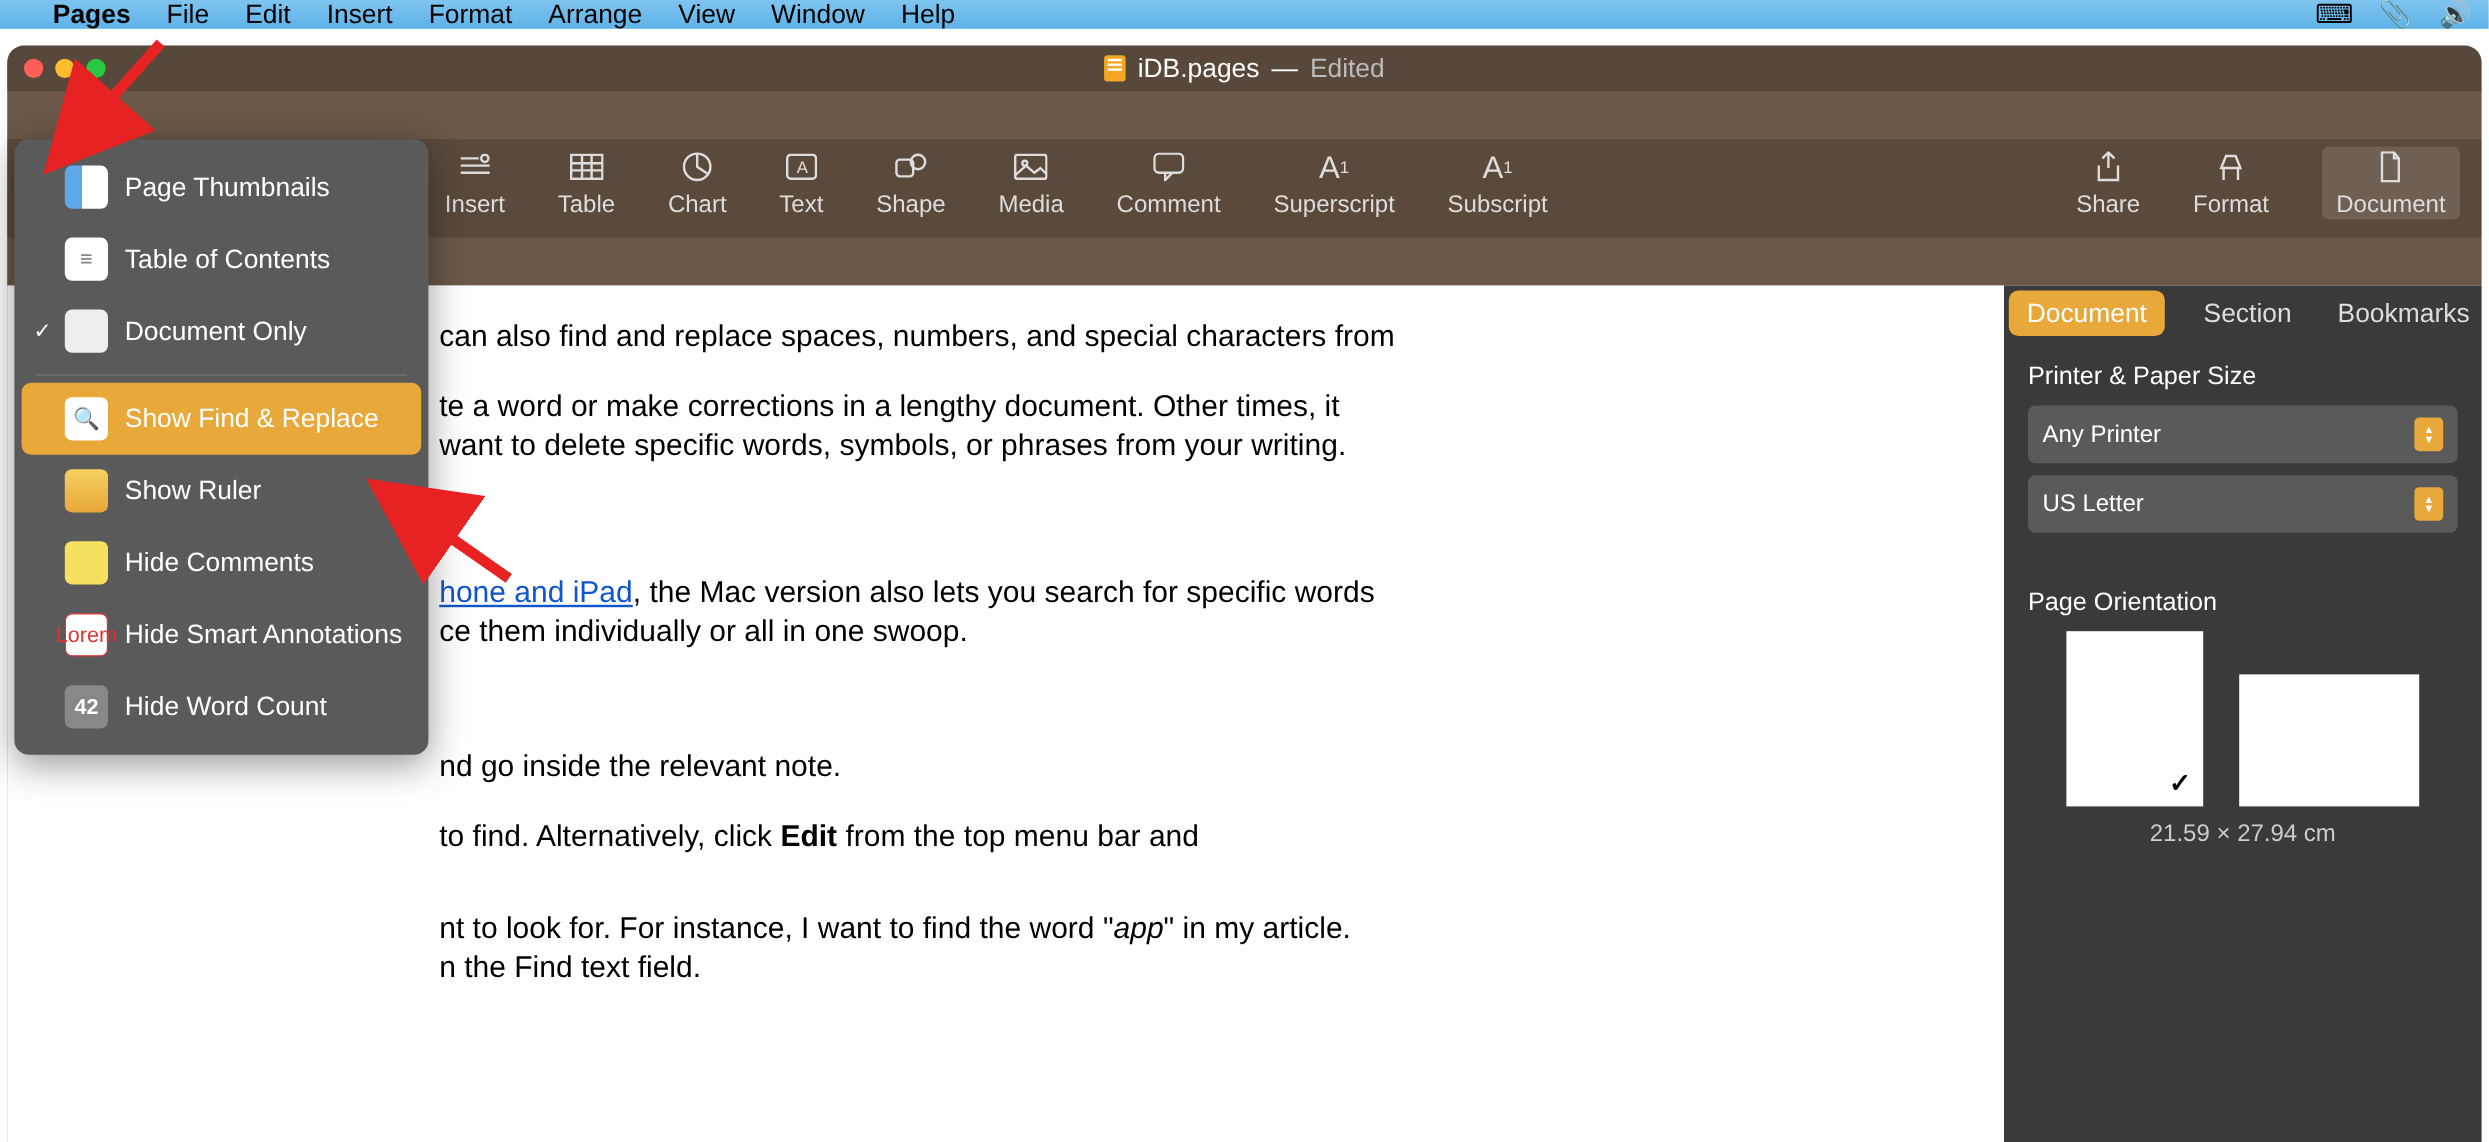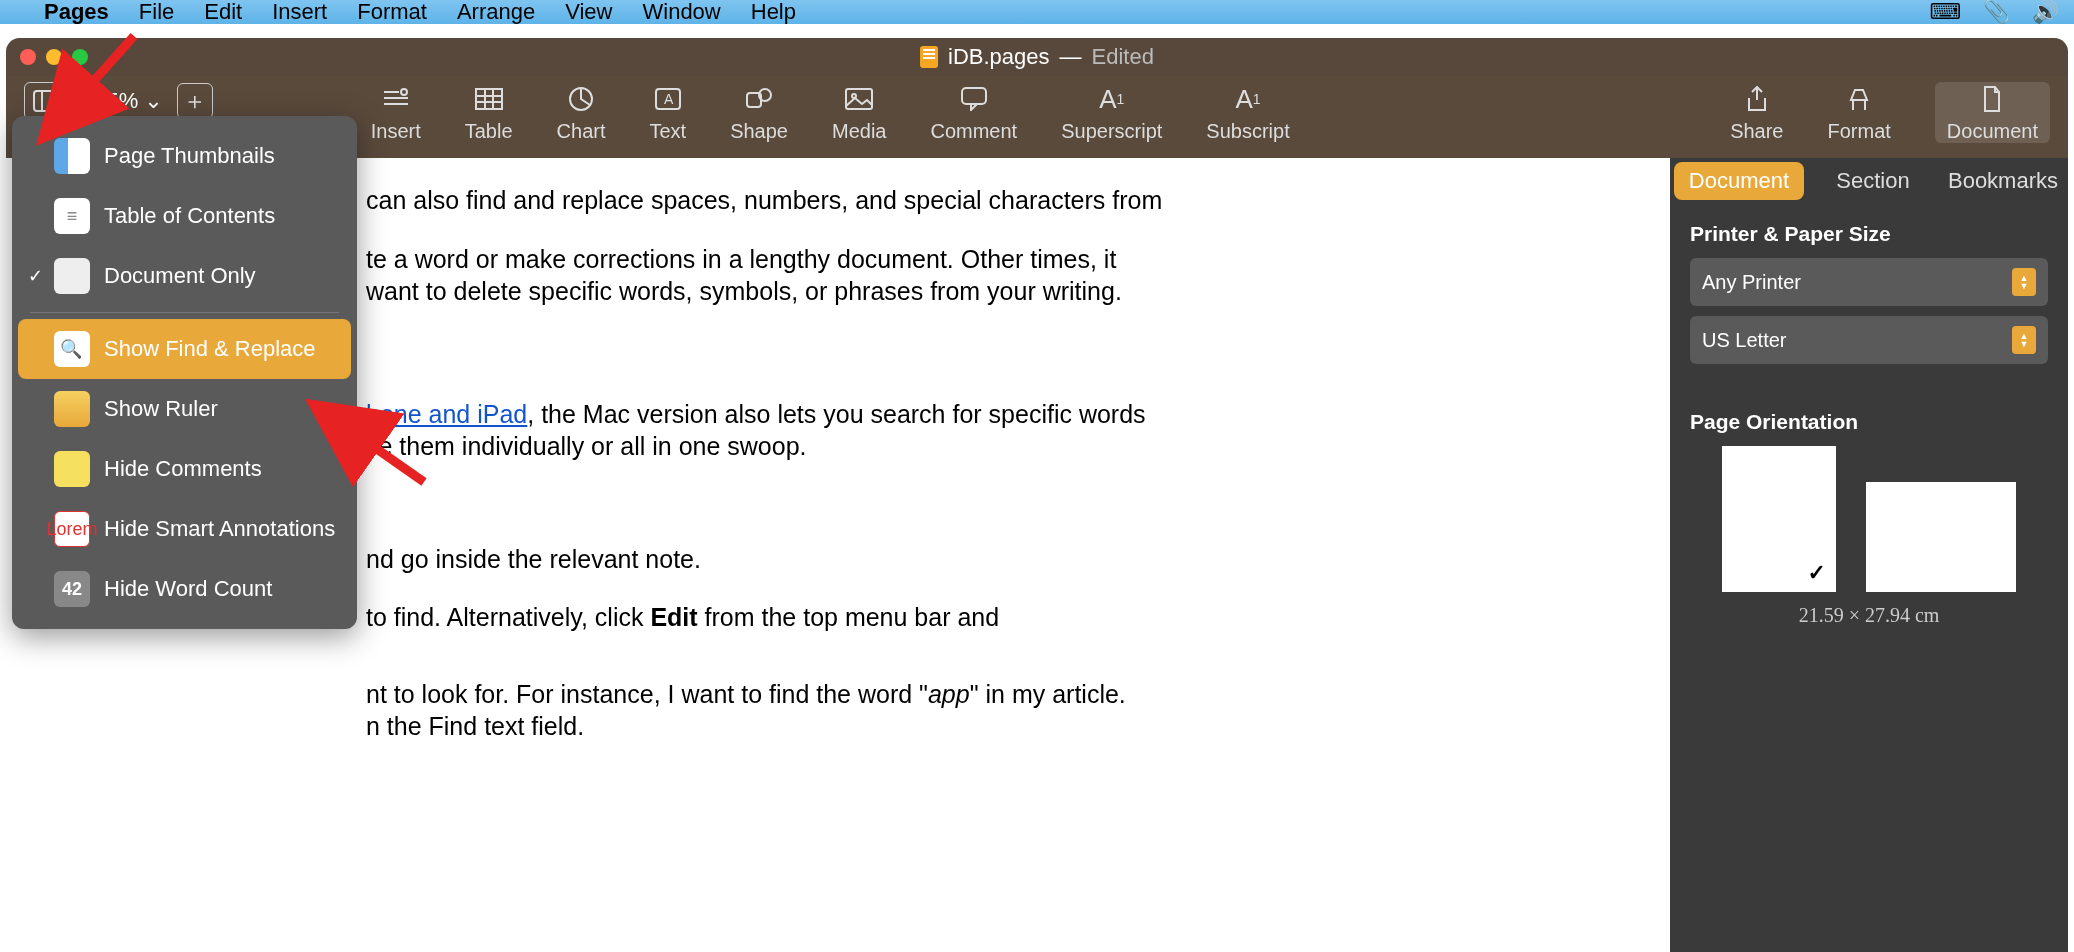--- a/index.html
+++ b/index.html
@@ -6,21 +6,21 @@
 body { width: 2074px; height: 952px; background: #fff; overflow: hidden; position: relative; }
 
 
 .menubar { height: 24px; background: linear-gradient(#7fc4f0,#5eb3e8); display: flex; align-items: center; padding: 0 14px; gap: 30px; color: #000; font-size: 22px; }
 .menubar .apple { font-size: 22px; }
 .menubar .app-name { font-weight: 700; }
 .menubar .spacer { flex: 1; }
 .menubar .right-icons { display: flex; gap: 22px; align-items: center; font-size: 22px; }
 
 
-.window { position: absolute; top: 38px; left: 6px; right: 6px; bottom: 0; border-radius: 14px 14px 0 0; overflow: hidden; background: #6b5848; display: flex; flex-direction: column; }
+.window { position: absolute; top: 38px; left: 6px; right: 6px; bottom: 0; border-radius: 14px 14px 0 0; overflow: hidden; background: #6b5848; display: flex; flex-direction: column; gap: 40px; }
 .titlebar-top { height: 38px; display: flex; align-items: center; padding-left: 14px; gap: 10px; background: rgba(60,50,40,.4); position: relative; }
 .traffic { display: flex; gap: 10px; }
 .traffic span { width: 16px; height: 16px; border-radius: 50%; display:block; }
 .traffic .r { background:#ff5f57;} .traffic .y{background:#febc2e;} .traffic .g{background:#28c840;}
 .title-center { position:absolute; left:50%; transform:translateX(-50%); display:flex; align-items:center; gap:10px; color:#fff; font-size:22px; }
 .title-center .doc-icon { width:18px; height:22px; background:#f5a623; border-radius:3px; position:relative; }
 .title-center .doc-icon::after{content:"";position:absolute;top:3px;left:3px;right:3px;height:2px;background:#fff;box-shadow:0 4px 0 #fff,0 8px 0 #fff;}
 .title-center .edited{ color:#bbb; }
 
 
@@ -63,29 +63,29 @@
 .doc-page p { margin-bottom:26px; }
 .doc-page a { color:#1155cc; text-decoration:underline; }
 .doc-page b { font-weight:700; }
 
 
 .inspector { width:398px; background:#3a3a3a; color:#eee; display:flex; flex-direction:column; }
 .insp-tabs { display:flex; height:46px; align-items:center; }
 .insp-tab { flex:1; text-align:center; font-size:22px; color:#ddd; }
 .insp-tab.active { background:#e8a83a; color:#fff; border-radius:8px; margin:4px; padding:6px 0;}
 .insp-section { padding:18px 20px; }
-.insp-section h4 { font-size:21px; font-weight:700; color:#fff; margin-bottom:12px; }
+.insp-section h4 { font-size:21px; font-weight:400; color:#fff; margin-bottom:12px; }
 .select { background:#5a5a5a; border-radius:6px; padding:10px 12px; display:flex; justify-content:space-between; align-items:center; font-size:20px; color:#fff; margin-bottom:10px; position:relative;}
 .select .arrow-ud { background:#e8a83a; width:24px; height:28px; border-radius:4px; display:flex;align-items:center;justify-content:center;flex-direction:column; font-size:9px; line-height:8px;}
 .orient { display:flex; gap:30px; justify-content:center; margin-top:10px; }
 .orient .page { background:#fff; position:relative; }
 .orient .portrait { width:114px; height:146px; }
 .orient .landscape { width:150px; height:110px; margin-top:36px;}
 .orient .portrait::after{content:"✓";position:absolute;bottom:6px;right:10px;color:#000;font-size:22px;font-weight:700;}
-.dim { text-align:center; color:#ccc; font-size:20px; margin-top:12px;font-family:Liberation Serif, serif; }
+.dim { text-align:center; color:#ccc; font-size:20px; margin-top:12px; }
 </style>
 </head>
 <body>
 
 <div class="menubar">
   <span class="apple"></span>
   <span class="app-name">Pages</span>
   <span>File</span>
   <span>Edit</span>
   <span>Insert</span>

